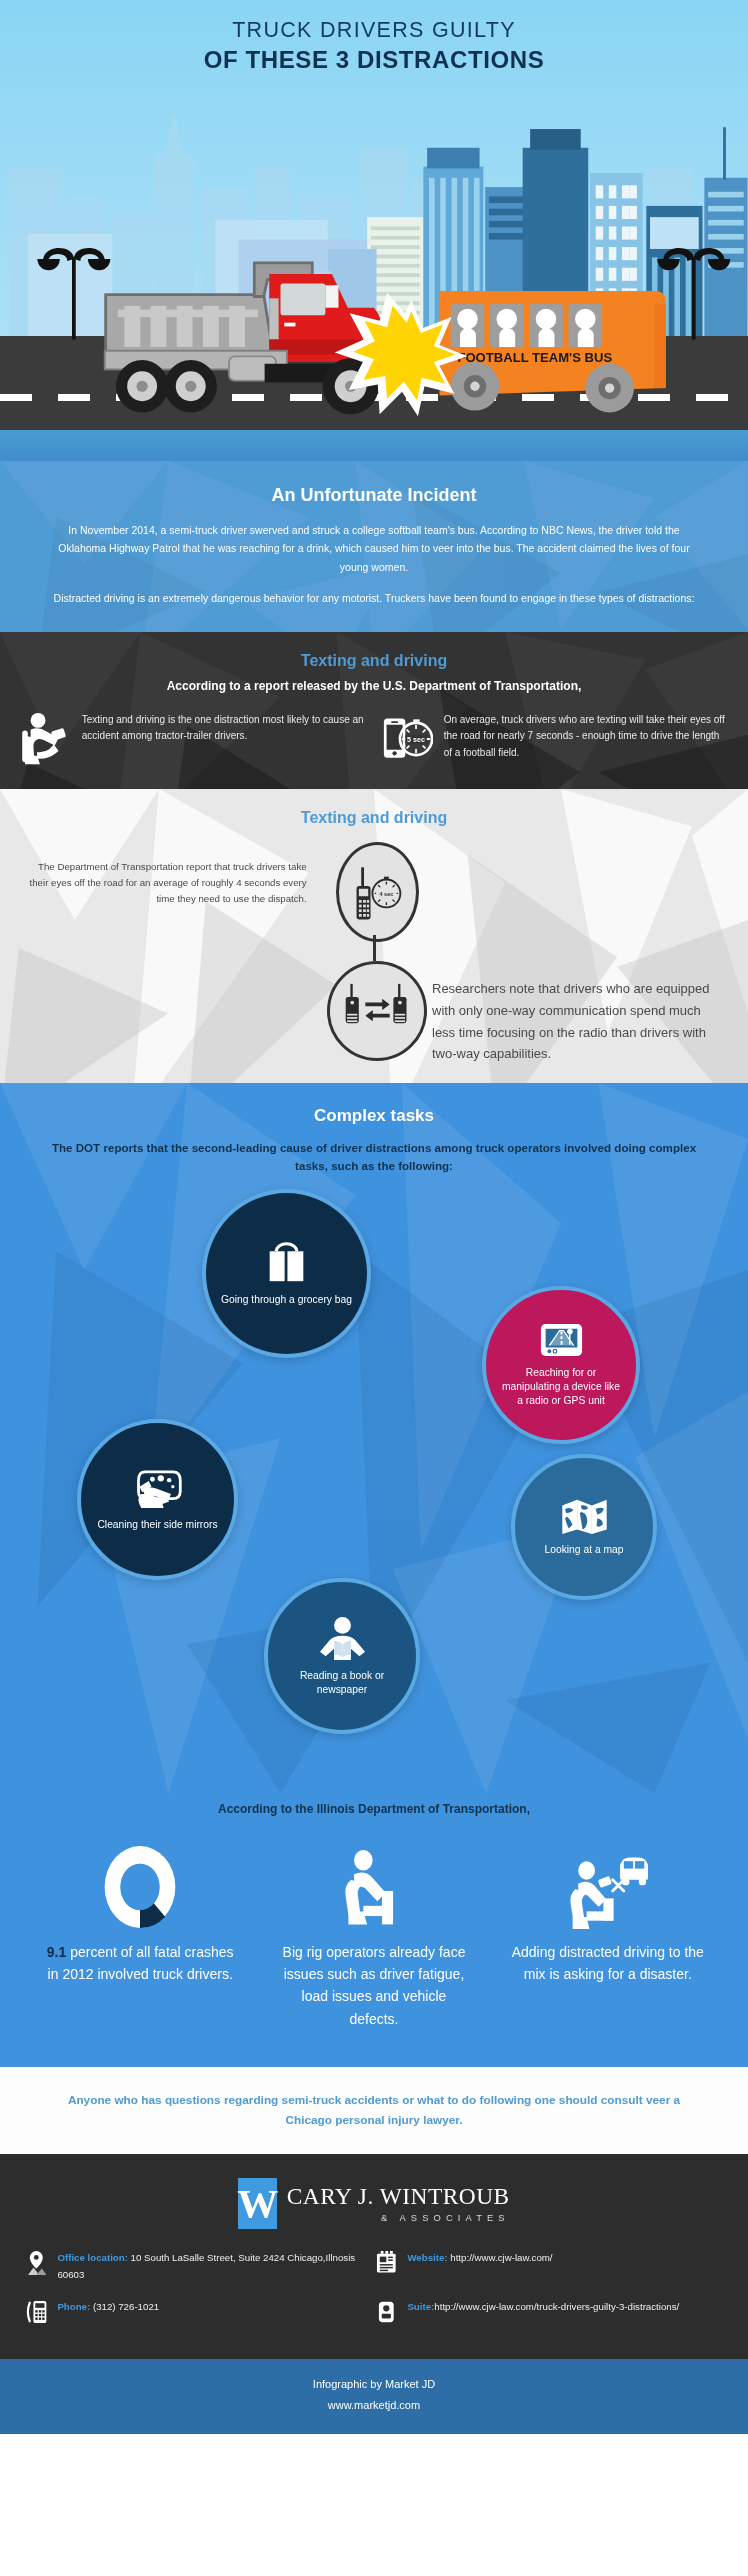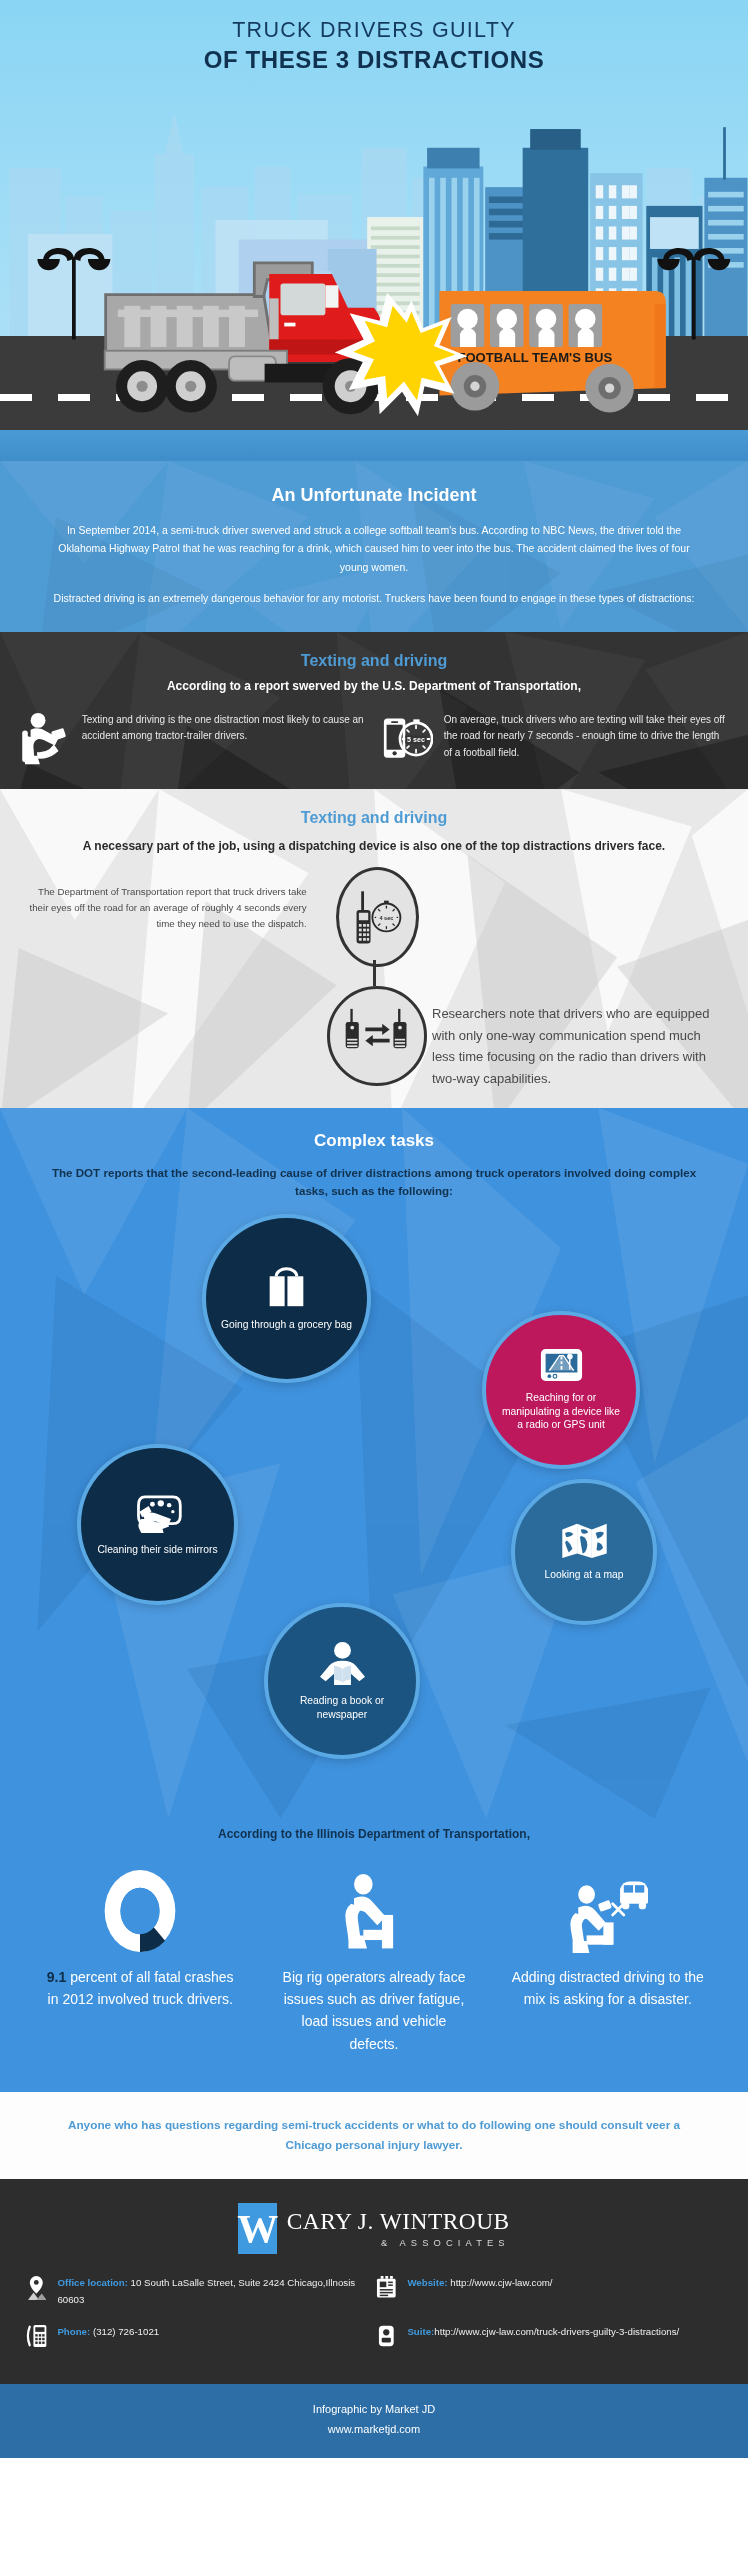--- a/index.html
+++ b/index.html
@@ -343,42 +343,42 @@
         <polygon points="700,60 800,0 800,180"></polygon>
           <polygon points="260,150 420,110 360,220"></polygon>
       </g>
       <g fill="#000000" opacity="0.035">
         <polygon points="60,60 220,140 40,220"></polygon>
           <polygon points="440,30 600,120 470,220"></polygon>
         <polygon points="640,140 800,100 800,220"></polygon>
       </g>
     </svg>
     <h2 class="head h-white">An Unfortunate Incident</h2>
-    <p>In September 2014, a semi-truck driver swerved and struck a college softball team's bus. According to NBC News, the driver told the Oklahoma Highway Patrol that he was reaching for a drink, which caused him to veer into the bus. The accident claimed the lives of four young women.</p>
+    <p>In November 2014, a semi-truck driver swerved and struck a college softball team's bus. According to NBC News, the driver told the Oklahoma Highway Patrol that he was reaching for a drink, which caused him to veer into the bus. The accident claimed the lives of four young women.</p>
     <p>Distracted driving is an extremely dangerous behavior for any motorist. Truckers have been found to engage in these types of distractions:</p>
   </div>
 
   <div class="sec sec-dark tdark">
     <svg class="poly" viewBox="0 0 800 240" preserveAspectRatio="none">
       <g fill="#ffffff" opacity="0.035">
         <polygon points="0,0 150,0 60,130"></polygon>
           <polygon points="150,0 300,70 120,240"></polygon>
         <polygon points="360,0 500,80 380,240"></polygon>
           <polygon points="540,0 690,30 590,200"></polygon>
         <polygon points="690,40 800,0 800,200"></polygon>
       </g>
       <g fill="#000000" opacity="0.25">
         <polygon points="200,100 330,180 180,240"></polygon>
           <polygon points="470,60 620,150 500,240"></polygon>
         <polygon points="640,150 800,110 800,240"></polygon>
           <polygon points="30,140 160,200 0,240"></polygon>
       </g>
     </svg>
     <h2 class="head h-accent">Texting and driving</h2>
-    <div class="sub">According to a report swerved by the U.S. Department of Transportation,</div>
+    <div class="sub">According to a report released by the U.S. Department of Transportation,</div>
     <div class="two-col">
       <div class="col">
         <div class="ico">
           <svg width="49" height="54" viewBox="0 0 52 58" fill="#ffffff">
             <circle cx="18" cy="9" r="8"></circle>
             <path d="M10 19 q9 -4 17 2 l13 7 -4 8 -12 -6 q-8 -3 -14 3 z"></path>
             <path d="M7 26 q-6 4 -5 12 l2 12 h10 l-1 -13 q0 -6 5 -8 z"></path>
             <path d="M4 47 h13 l3 9 h-16 z"></path>
             <path d="M17 50 q11 1 19 -5 l4 -3 -5 -7 -5 5 q-6 4 -13 3 z"></path>
             <rect x="33" y="19" width="14" height="10" rx="2" transform="rotate(-18 40 24)"></rect>
@@ -425,21 +425,20 @@
         <polygon points="740,50 800,0 800,240"></polygon>
       </g>
       <g fill="#c9c9c9" opacity="0.45">
         <polygon points="220,120 360,210 200,360"></polygon>
           <polygon points="500,70 660,180 530,360"></polygon>
         <polygon points="660,190 800,140 800,360"></polygon>
           <polygon points="20,170 180,240 0,360"></polygon>
       </g>
     </svg>
     <h2 class="head h-accent">Texting and driving</h2>
-    <div class="sub">A necessary part of the job, using a dispatching device is also one of the top distractions drivers face.</div>
 
     <div class="dispatch">
       <div class="d-t1">The Department of Transportation report that truck drivers take their eyes off the road for an average of roughly 4 seconds every time they need to use the dispatch.</div>
 
       <div class="circ-o d-c1">
         <svg width="58" height="69" viewBox="0 0 62 74">
           <g>
             <rect x="13" y="10" width="3" height="20" fill="#2b2b2b"></rect>
             <rect x="8" y="30" width="15" height="36" rx="3" fill="#2b2b2b"></rect>
             <rect x="10.5" y="33" width="10" height="8" fill="#dddddd"></rect>

